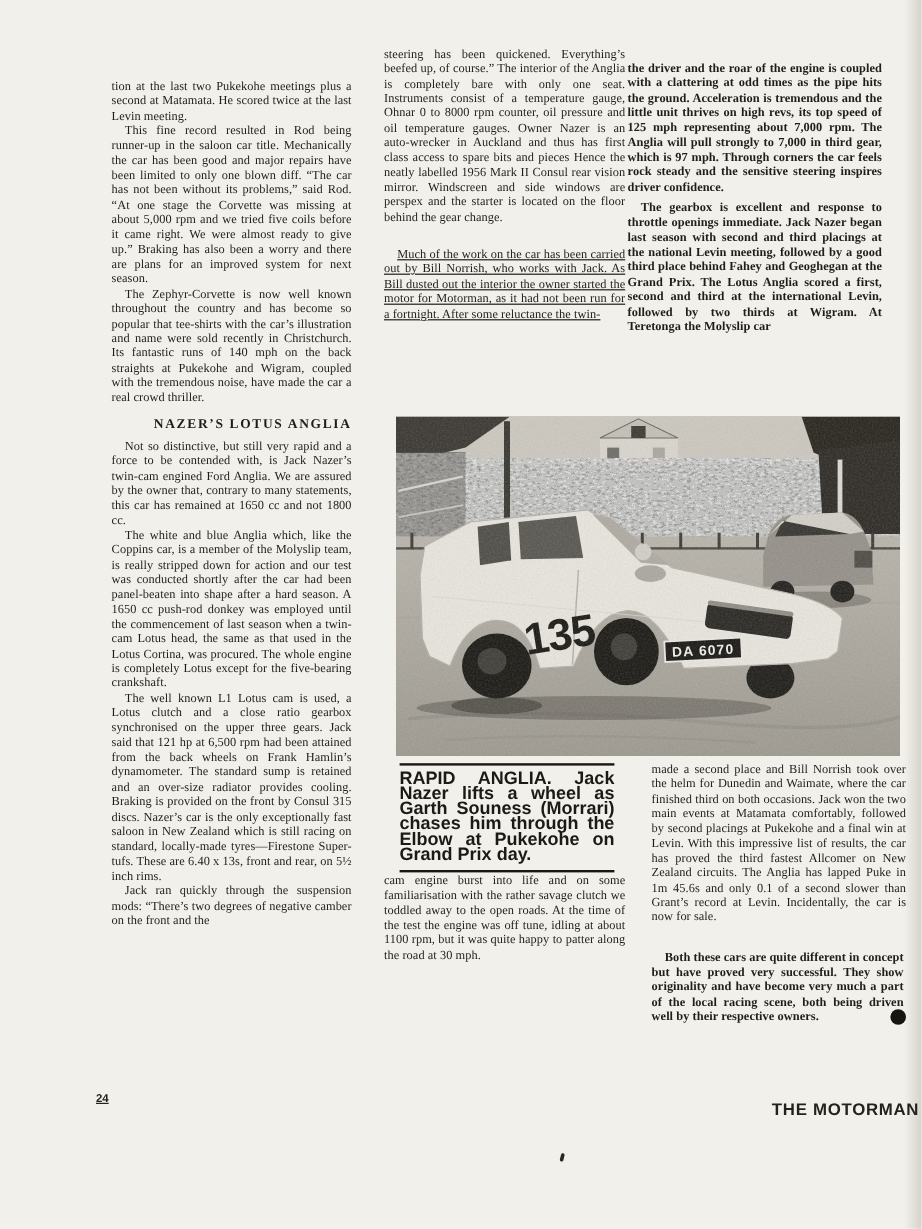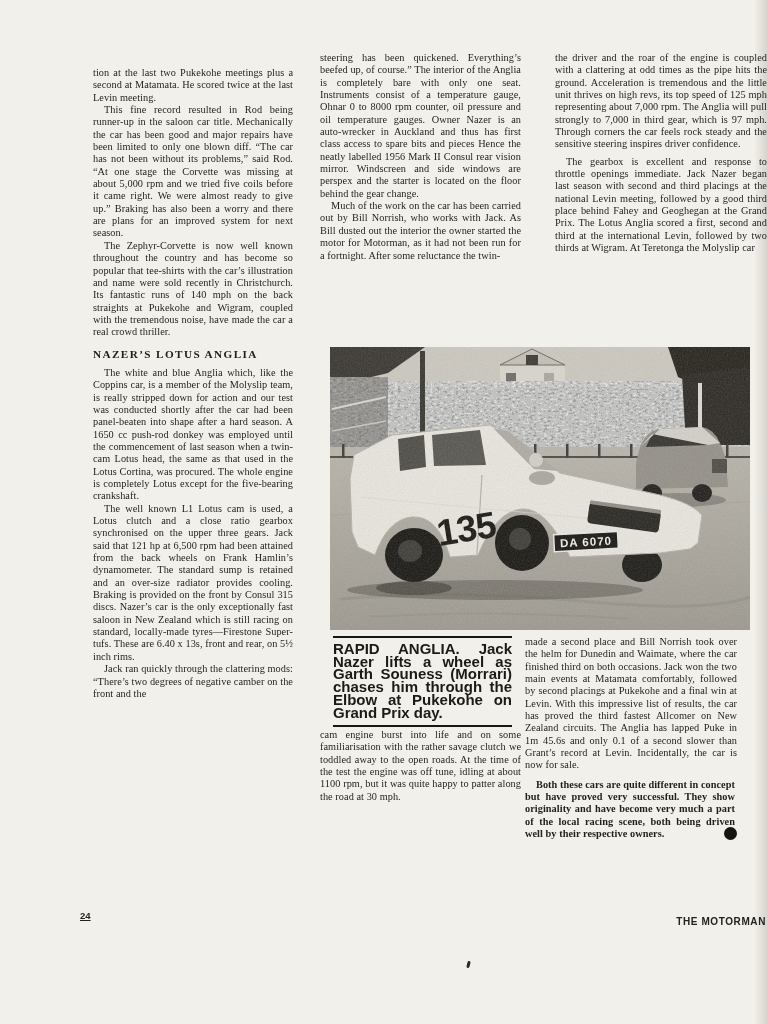--- a/index.html
+++ b/index.html
@@ -16,30 +16,30 @@
   }
   .col{
     position:absolute;
     font-size:10.3px;line-height:12.35px;
     text-align:justify;text-justify:inter-word;
     letter-spacing:0.05px;
   }
   .col p{margin:0;}
   .col p.ind{text-indent:11px;}
   .col1{left:93px;top:67px;width:200px;}
-  .col2t{left:320px;top:52px;width:201px;}
-  .col3t{left:555px;top:52px;width:212px;}
+  .col2t{left:320px;top:40px;width:201px;}
+  .col3t{left:523px;top:52px;width:212px;font-weight:bold;}
   .col2b{left:320px;top:729px;width:201px;}
-  .col3b{left:525px;top:636px;width:212px;font-family:Liberation Serif, serif;}
-  .col2t p.ind{margin-top:0;}
+  .col3b{left:543px;top:636px;width:212px;font-family:Liberation Serif, serif;}
+  .col2t p.ind{margin-top:19px;text-decoration:underline;}
   .col3t p.ind{margin-top:5px;}
   .col2b p.ind{margin-top:14px;}
-  .col3b p.bold-close{margin-top:7px;font-weight:bold;position:relative;padding-right:2px;}
+  .col3b p.bold-close{margin-top:21px;font-weight:bold;position:relative;padding-right:2px;}
   .section-heading{
-    font-weight:bold;text-align:left;text-indent:0 !important;
+    font-weight:bold;text-align:right;text-indent:0 !important;
     font-size:11.2px;letter-spacing:1.4px;
     margin:9px 0 7px 0 !important;
   }
   .end-dot{
     position:absolute;right:0;bottom:1px;width:13px;height:13px;border-radius:50%;
     background:#17150f;
   }
   .photo-wrap{
     position:absolute;left:330px;top:347px;width:420px;height:283px;
     background:#b3afa6;overflow:hidden;
@@ -54,40 +54,41 @@
     color:#1c1a15;
   }
   .page-number{
     position:absolute;left:80px;top:910px;
     font-family:"Liberation Sans","DejaVu Sans",sans-serif;
     font-weight:bold;font-size:9.5px;color:#24221d;text-decoration:underline;
   }
   .footer-right{
     position:absolute;right:2px;top:916px;width:200px;text-align:right;
     font-family:"Liberation Sans","DejaVu Sans",sans-serif;
-    font-weight:bold;font-size:10px;letter-spacing:0.6px;color:#24221d;
+    font-weight:bold;font-size:14px;letter-spacing:0.6px;color:#24221d;
   }
   .scan-speck{
     position:absolute;left:467px;top:961px;width:3px;height:7px;
     background:#2a2823;border-radius:2px;transform:rotate(14deg);
   }
 </style>
 </head>
 <body>
 
 <div class="page-edge-shade"></div>
 
 <div class="col col1">
   <p>tion at the last two Pukekohe meetings plus a second at Matamata. He scored twice at the last Levin meeting.</p>
   <p class="ind">This fine record resulted in Rod being runner-up in the saloon car title. Mechanically the car has been good and major repairs have been limited to only one blown diff. “The car has not been without its problems,” said Rod. “At one stage the Corvette was missing at about 5,000 rpm and we tried five coils before it came right. We were almost ready to give up.” Braking has also been a worry and there are plans for an improved system for next season.</p>
   <p class="ind">The Zephyr-Corvette is now well known throughout the country and has become so popular that tee-shirts with the car’s illustration and name were sold recently in Christchurch. Its fantastic runs of 140 mph on the back straights at Pukekohe and Wigram, coupled with the tremendous noise, have made the car a real crowd thriller.</p>
   <p class="section-heading">NAZER’S LOTUS ANGLIA</p>
+  <p class="ind">Not so distinctive, but still very rapid and a force to be contended with, is Jack Nazer’s twin-cam engined Ford Anglia. We are assured by the owner that, contrary to many statements, this car has remained at 1650 cc and not 1800 cc.</p>
   <p class="ind">The white and blue Anglia which, like the Coppins car, is a member of the Molyslip team, is really stripped down for action and our test was conducted shortly after the car had been panel-beaten into shape after a hard season. A 1650 cc push-rod donkey was employed until the commencement of last season when a twin-cam Lotus head, the same as that used in the Lotus Cortina, was procured. The whole engine is completely Lotus except for the five-bearing crankshaft.</p>
   <p class="ind">The well known L1 Lotus cam is used, a Lotus clutch and a close ratio gearbox synchronised on the upper three gears. Jack said that 121 hp at 6,500 rpm had been attained from the back wheels on Frank Hamlin’s dynamometer. The standard sump is retained and an over-size radiator provides cooling. Braking is provided on the front by Consul 315 discs. Nazer’s car is the only exceptionally fast saloon in New Zealand which is still racing on standard, locally-made tyres—Firestone Super-tufs. These are 6.40 x 13s, front and rear, on 5½ inch rims.</p>
-  <p class="ind">Jack ran quickly through the clattering mods: “There’s two degrees of negative camber on the front and the</p>
+  <p class="ind">Jack ran quickly through the suspension mods: “There’s two degrees of negative camber on the front and the</p>
 </div>
 
 <div class="col col2t">
   <p>steering has been quickened. Everything’s beefed up, of course.” The interior of the Anglia is completely bare with only one seat. Instruments consist of a temperature gauge, Ohnar 0 to 8000 rpm counter, oil pressure and oil temperature gauges. Owner Nazer is an auto-wrecker in Auckland and thus has first class access to spare bits and pieces Hence the neatly labelled 1956 Mark II Consul rear vision mirror. Windscreen and side windows are perspex and the starter is located on the floor behind the gear change.</p>
   <p class="ind">Much of the work on the car has been carried out by Bill Norrish, who works with Jack. As Bill dusted out the interior the owner started the motor for Motorman, as it had not been run for a fortnight. After some reluctance the twin-</p>
 </div>
 
 <div class="col col3t">
   <p>the driver and the roar of the engine is coupled with a clattering at odd times as the pipe hits the ground. Acceleration is tremendous and the little unit thrives on high revs, its top speed of 125 mph representing about 7,000 rpm. The Anglia will pull strongly to 7,000 in third gear, which is 97 mph. Through corners the car feels rock steady and the sensitive steering inspires driver confidence.</p>
   <p class="ind">The gearbox is excellent and response to throttle openings immediate. Jack Nazer began last season with second and third placings at the national Levin meeting, followed by a good third place behind Fahey and Geoghegan at the Grand Prix. The Lotus Anglia scored a first, second and third at the international Levin, followed by two thirds at Wigram. At Teretonga the Molyslip car</p>

